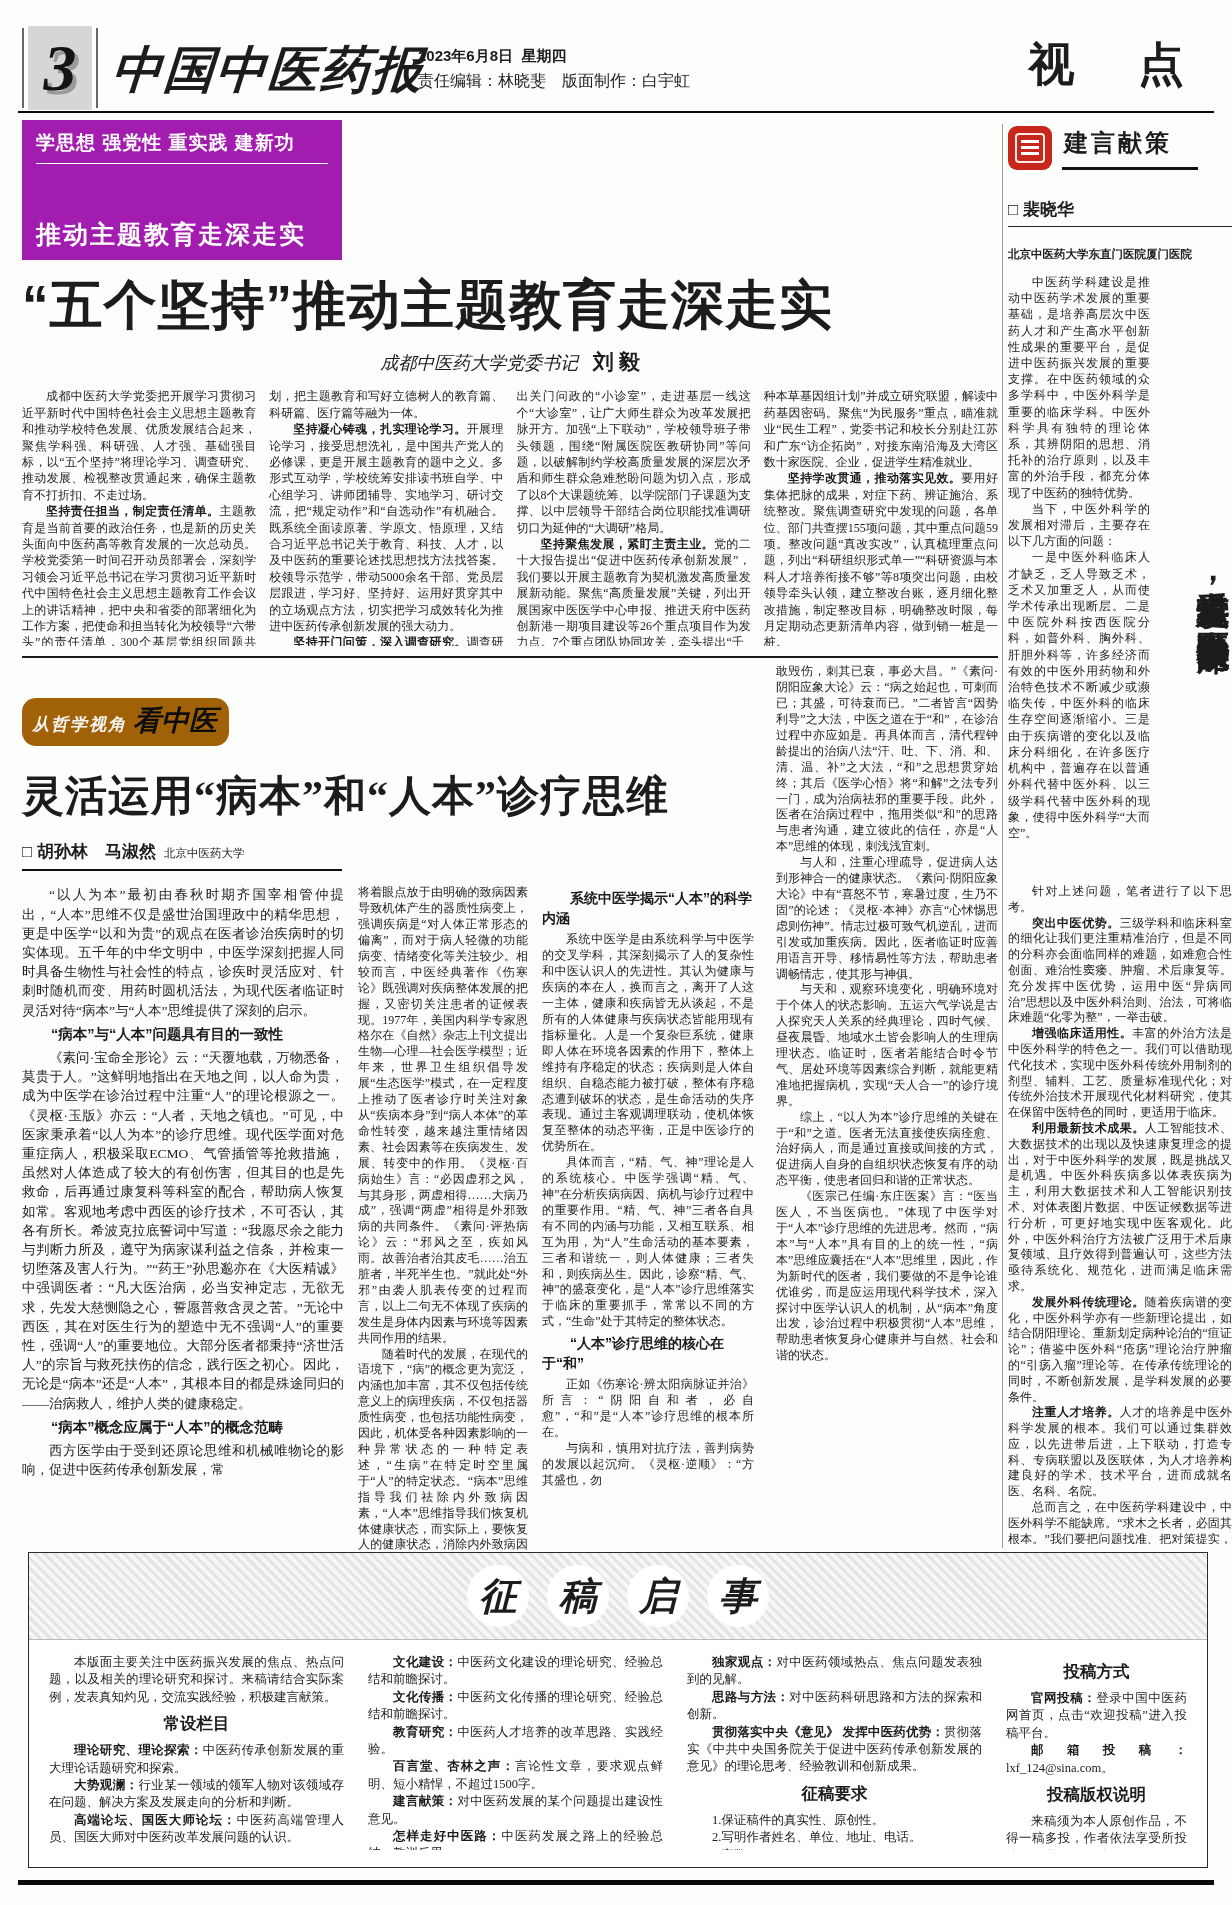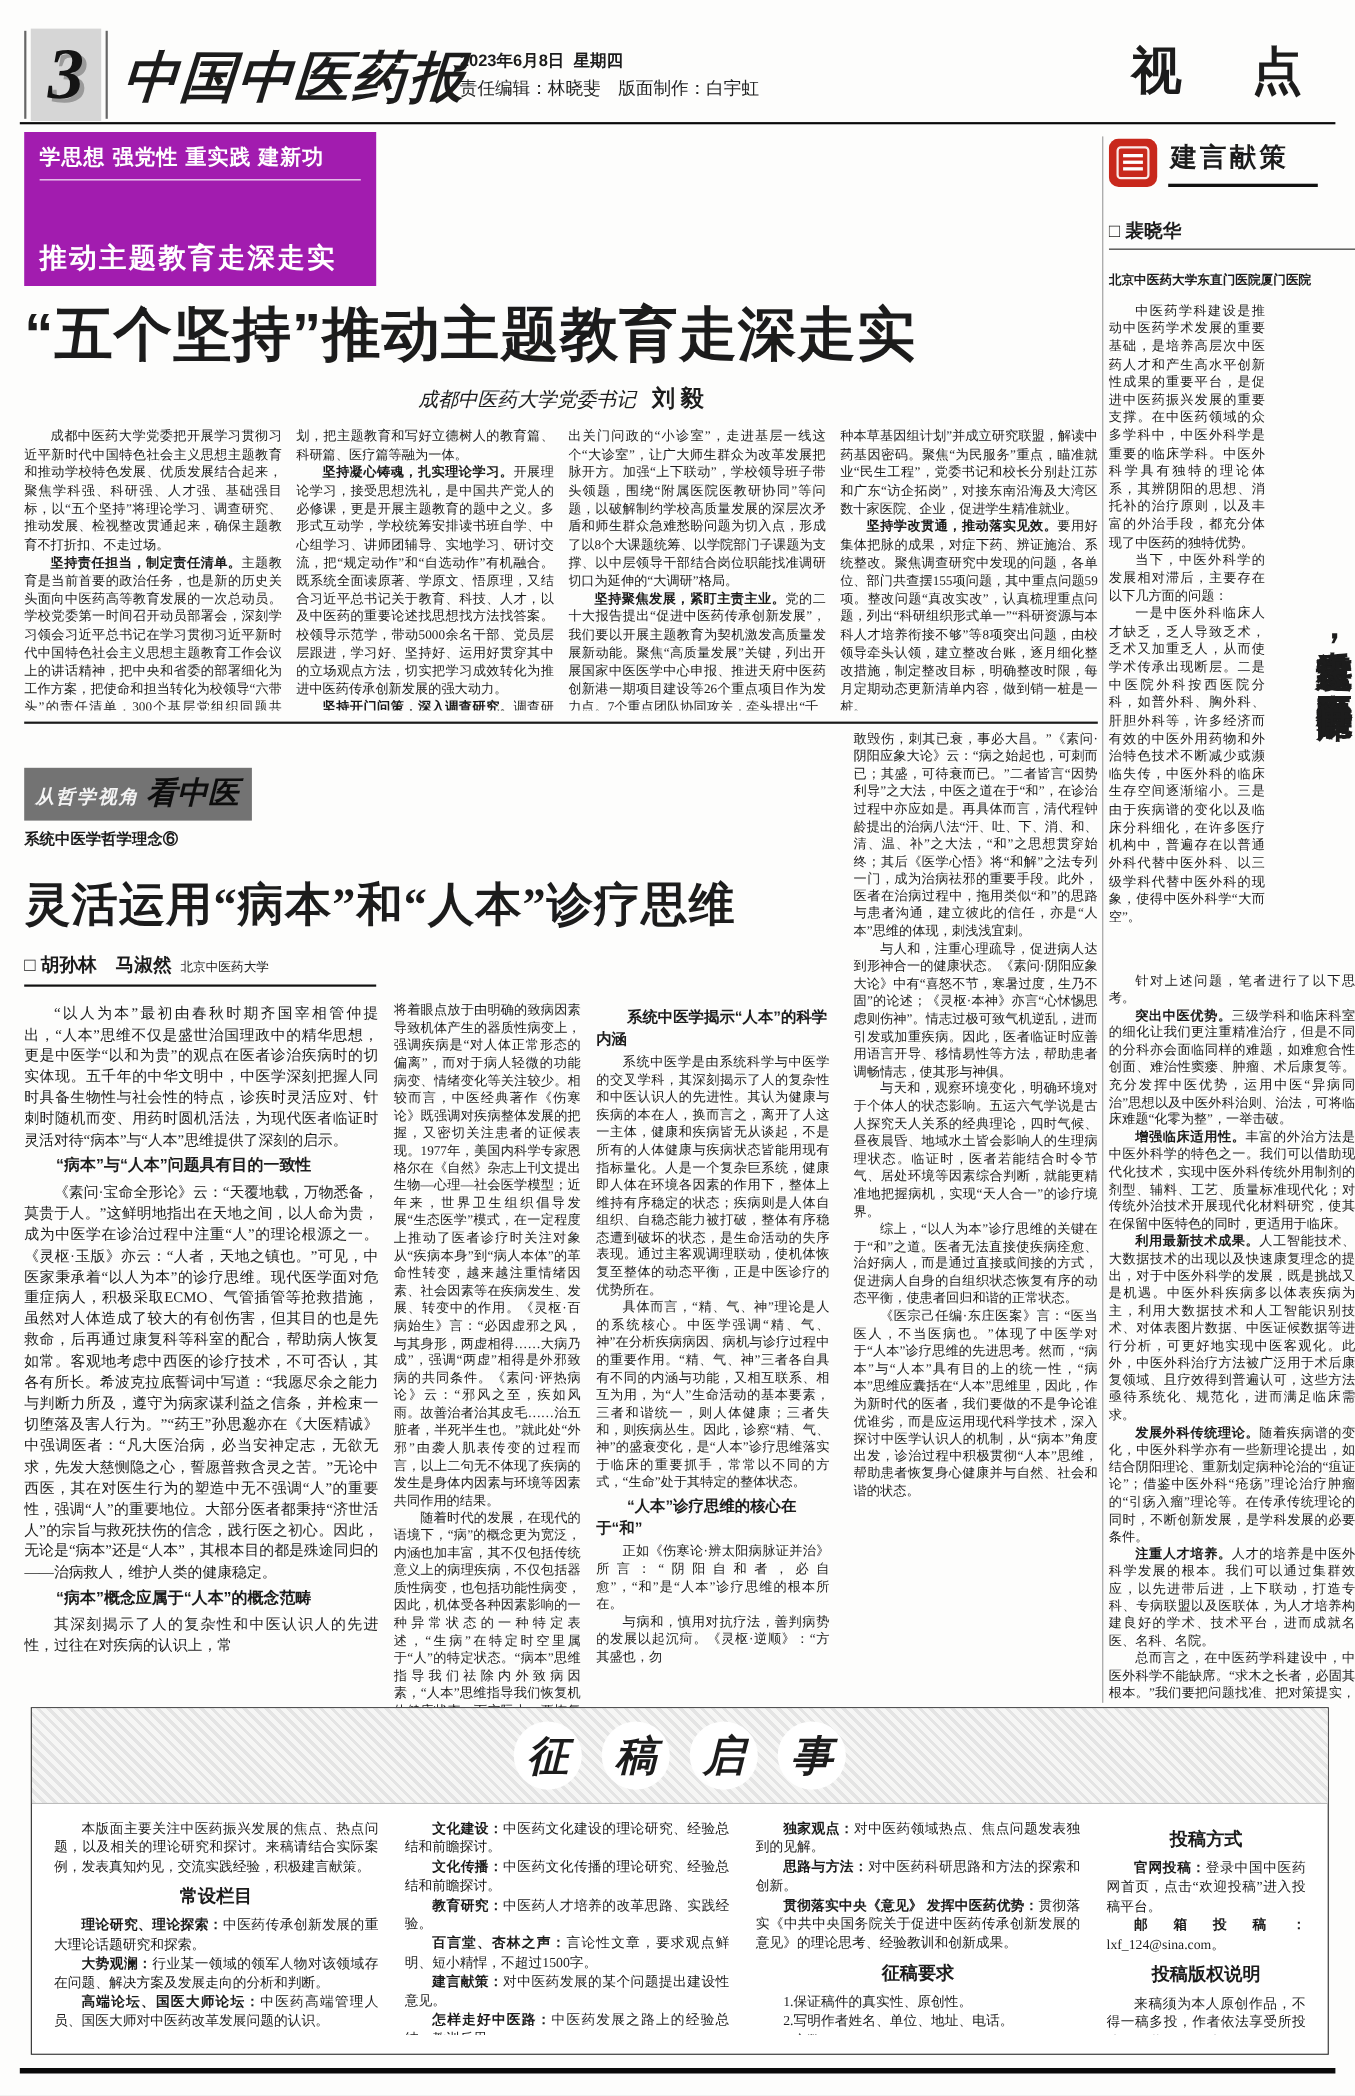--- a/index.html
+++ b/index.html
@@ -36,21 +36,21 @@
   .para{margin:0;font-size:12px;line-height:16.4px;text-align:justify;text-indent:2em;}
   .para.noindent{text-indent:0;}
   .para b{font-family:"Liberation Sans",sans-serif;}
   .subhead{margin:4px 0;font-size:14.5px;font-weight:bold;font-family:"Liberation Sans",sans-serif;
            line-height:1.4;text-indent:2em;}
   .mid-divider{margin-top:10px;height:2px;background:#1a1a1a;}
   
   .mid-section{position:relative;margin-top:6px;height:934px;}
   .mid-col4{position:absolute;right:0;top:0;width:222px;height:100%;overflow:hidden;}
   .mid-left{margin-right:244px;}
-  .series-box{display:inline-block;background:#737373;padding:4px 12px 6px 10px;margin-top:34px;}
+  .series-box{display:inline-block;background:#a16207;padding:4px 12px 6px 10px;margin-top:34px;border-radius:14px;}
   .series-light{color:#f4f4f4;font-size:17px;font-weight:bold;font-style:italic;letter-spacing:2px;}
   .series-strong{color:#0d0d0d;font-size:28px;font-weight:bold;font-style:italic;margin-left:6px;}
   .series-sub{margin-top:8px;font-size:14px;font-weight:bold;font-family:"Liberation Sans",sans-serif;}
   .mid-title{margin-top:22px;font-size:42px;font-weight:bold;letter-spacing:1px;white-space:nowrap;}
   .mid-byline{margin-top:16px;width:320px;border-bottom:2px solid #111;padding-bottom:6px;}
   .mid-byline .names{font-size:17px;font-weight:bold;font-family:"Liberation Sans",sans-serif;}
   .mid-byline .affil{font-size:11.5px;font-weight:normal;font-family:"Liberation Sans",sans-serif;margin-left:8px;}
   .mid-cols{display:flex;gap:14px;margin-top:14px;height:672px;overflow:hidden;}
   .mid-c1{width:322px;}
   .mid-c1 .para{font-size:13.5px;line-height:19.2px;}
@@ -155,32 +155,31 @@
           <p class="para noindent">敢毁伤，刺其已衰，事必大昌。”《素问·阴阳应象大论》云：“病之始起也，可刺而已；其盛，可待衰而已。”二者皆言“因势利导”之大法，中医之道在于“和”，在诊治过程中亦应如是。再具体而言，清代程钟龄提出的治病八法“汗、吐、下、消、和、清、温、补”之大法，“和”之思想贯穿始终；其后《医学心悟》将“和解”之法专列一门，成为治病祛邪的重要手段。此外，医者在治病过程中，拖用类似“和”的思路与患者沟通，建立彼此的信任，亦是“人本”思维的体现，刺浅浅宜刺。</p>
           <p class="para">与人和，注重心理疏导，促进病人达到形神合一的健康状态。《素问·阴阳应象大论》中有“喜怒不节，寒暑过度，生乃不固”的论述；《灵枢·本神》亦言“心怵惕思虑则伤神”。情志过极可致气机逆乱，进而引发或加重疾病。因此，医者临证时应善用语言开导、移情易性等方法，帮助患者调畅情志，使其形与神俱。</p>
           <p class="para">与天和，观察环境变化，明确环境对于个体人的状态影响。五运六气学说是古人探究天人关系的经典理论，四时气候、昼夜晨昏、地域水土皆会影响人的生理病理状态。临证时，医者若能结合时令节气、居处环境等因素综合判断，就能更精准地把握病机，实现“天人合一”的诊疗境界。</p>
           <p class="para">综上，“以人为本”诊疗思维的关键在于“和”之道。医者无法直接使疾病痊愈、治好病人，而是通过直接或间接的方式，促进病人自身的自组织状态恢复有序的动态平衡，使患者回归和谐的正常状态。</p>
           <p class="para">《医宗己任编·东庄医案》言：“医当医人，不当医病也。”体现了中医学对于“人本”诊疗思维的先进思考。然而，“病本”与“人本”具有目的上的统一性，“病本”思维应囊括在“人本”思维里，因此，作为新时代的医者，我们要做的不是争论谁优谁劣，而是应运用现代科学技术，深入探讨中医学认识人的机制，从“病本”角度出发，诊治过程中积极贯彻“人本”思维，帮助患者恢复身心健康并与自然、社会和谐的状态。</p>
         </div>
       <div class="mid-left">
         <div class="series-box">
           <span class="series-light">从哲学视角</span><span class="series-strong">看中医</span>
         </div>
-        <div class="series-sub">系统中医学哲学理念⑥</div>
         <div class="mid-title">灵活运用“病本”和“人本”诊疗思维</div>
         <div class="mid-byline">
           <span class="names">□ 胡孙林　马淑然</span><span class="affil">北京中医药大学</span>
         </div>
         <div class="mid-cols">
           <div class="mid-c1">
               <p class="para">“以人为本”最初由春秋时期齐国宰相管仲提出，“人本”思维不仅是盛世治国理政中的精华思想，更是中医学“以和为贵”的观点在医者诊治疾病时的切实体现。五千年的中华文明中，中医学深刻把握人同时具备生物性与社会性的特点，诊疾时灵活应对、针刺时随机而变、用药时圆机活法，为现代医者临证时灵活对待“病本”与“人本”思维提供了深刻的启示。</p>
               <p class="subhead">“病本”与“人本”问题具有目的一致性</p>
               <p class="para">《素问·宝命全形论》云：“天覆地载，万物悉备，莫贵于人。”这鲜明地指出在天地之间，以人命为贵，成为中医学在诊治过程中注重“人”的理论根源之一。《灵枢·玉版》亦云：“人者，天地之镇也。”可见，中医家秉承着“以人为本”的诊疗思维。现代医学面对危重症病人，积极采取ECMO、气管插管等抢救措施，虽然对人体造成了较大的有创伤害，但其目的也是先救命，后再通过康复科等科室的配合，帮助病人恢复如常。客观地考虑中西医的诊疗技术，不可否认，其各有所长。希波克拉底誓词中写道：“我愿尽余之能力与判断力所及，遵守为病家谋利益之信条，并检束一切堕落及害人行为。”“药王”孙思邈亦在《大医精诚》中强调医者：“凡大医治病，必当安神定志，无欲无求，先发大慈恻隐之心，誓愿普救含灵之苦。”无论中西医，其在对医生行为的塑造中无不强调“人”的重要性，强调“人”的重要地位。大部分医者都秉持“济世活人”的宗旨与救死扶伤的信念，践行医之初心。因此，无论是“病本”还是“人本”，其根本目的都是殊途同归的——治病救人，维护人类的健康稳定。</p>
               <p class="subhead">“病本”概念应属于“人本”的概念范畴</p>
-              <p class="para">其深刻揭示了人的复杂性和中医认识人的先进性，过往在对疾病的认识上，常</p>
+              <p class="para">西方医学由于受到还原论思维和机械唯物论的影响，促进中医药传承创新发展，常</p>
             </div>
           <div class="mid-c2">
               <p class="para noindent">将着眼点放于由明确的致病因素导致机体产生的器质性病变上，强调疾病是“对人体正常形态的偏离”，而对于病人轻微的功能病变、情绪变化等关注较少。相较而言，中医经典著作《伤寒论》既强调对疾病整体发展的把握，又密切关注患者的证候表现。1977年，美国内科学专家恩格尔在《自然》杂志上刊文提出生物—心理—社会医学模型；近年来，世界卫生组织倡导发展“生态医学”模式，在一定程度上推动了医者诊疗时关注对象从“疾病本身”到“病人本体”的革命性转变，越来越注重情绪因素、社会因素等在疾病发生、发展、转变中的作用。《灵枢·百病始生》言：“必因虚邪之风，与其身形，两虚相得……大病乃成”，强调“两虚”相得是外邪致病的共同条件。《素问·评热病论》云：“邪风之至，疾如风雨。故善治者治其皮毛……治五脏者，半死半生也。”就此处“外邪”由袭人肌表传变的过程而言，以上二句无不体现了疾病的发生是身体内因素与环境等因素共同作用的结果。</p>
               <p class="para">随着时代的发展，在现代的语境下，“病”的概念更为宽泛，内涵也加丰富，其不仅包括传统意义上的病理疾病，不仅包括器质性病变，也包括功能性病变，因此，机体受各种因素影响的一种异常状态的一种特定表述，“生病”在特定时空里属于“人”的特定状态。“病本”思维指导我们祛除内外致病因素，“人本”思维指导我们恢复机体健康状态，而实际上，要恢复人的健康状态，消除内外致病因素是前提，因此，“治病”可以看作是“治人”的关键一步。</p>
             </div>
           <div class="mid-c3">
               <p class="subhead">系统中医学揭示“人本”的科学内涵</p>
               <p class="para">系统中医学是由系统科学与中医学的交叉学科，其深刻揭示了人的复杂性和中医认识人的先进性。其认为健康与疾病的本在人，换而言之，离开了人这一主体，健康和疾病皆无从谈起，不是所有的人体健康与疾病状态皆能用现有指标量化。人是一个复杂巨系统，健康即人体在环境各因素的作用下，整体上维持有序稳定的状态；疾病则是人体自组织、自稳态能力被打破，整体有序稳态遭到破坏的状态，是生命活动的失序表现。通过主客观调理联动，使机体恢复至整体的动态平衡，正是中医诊疗的优势所在。</p>
               <p class="para">具体而言，“精、气、神”理论是人的系统核心。中医学强调“精、气、神”在分析疾病病因、病机与诊疗过程中的重要作用。“精、气、神”三者各自具有不同的内涵与功能，又相互联系、相互为用，为“人”生命活动的基本要素，三者和谐统一，则人体健康；三者失和，则疾病丛生。因此，诊察“精、气、神”的盛衰变化，是“人本”诊疗思维落实于临床的重要抓手，常常以不同的方式，“生命”处于其特定的整体状态。</p>
               <p class="subhead">“人本”诊疗思维的核心在于“和”</p>

